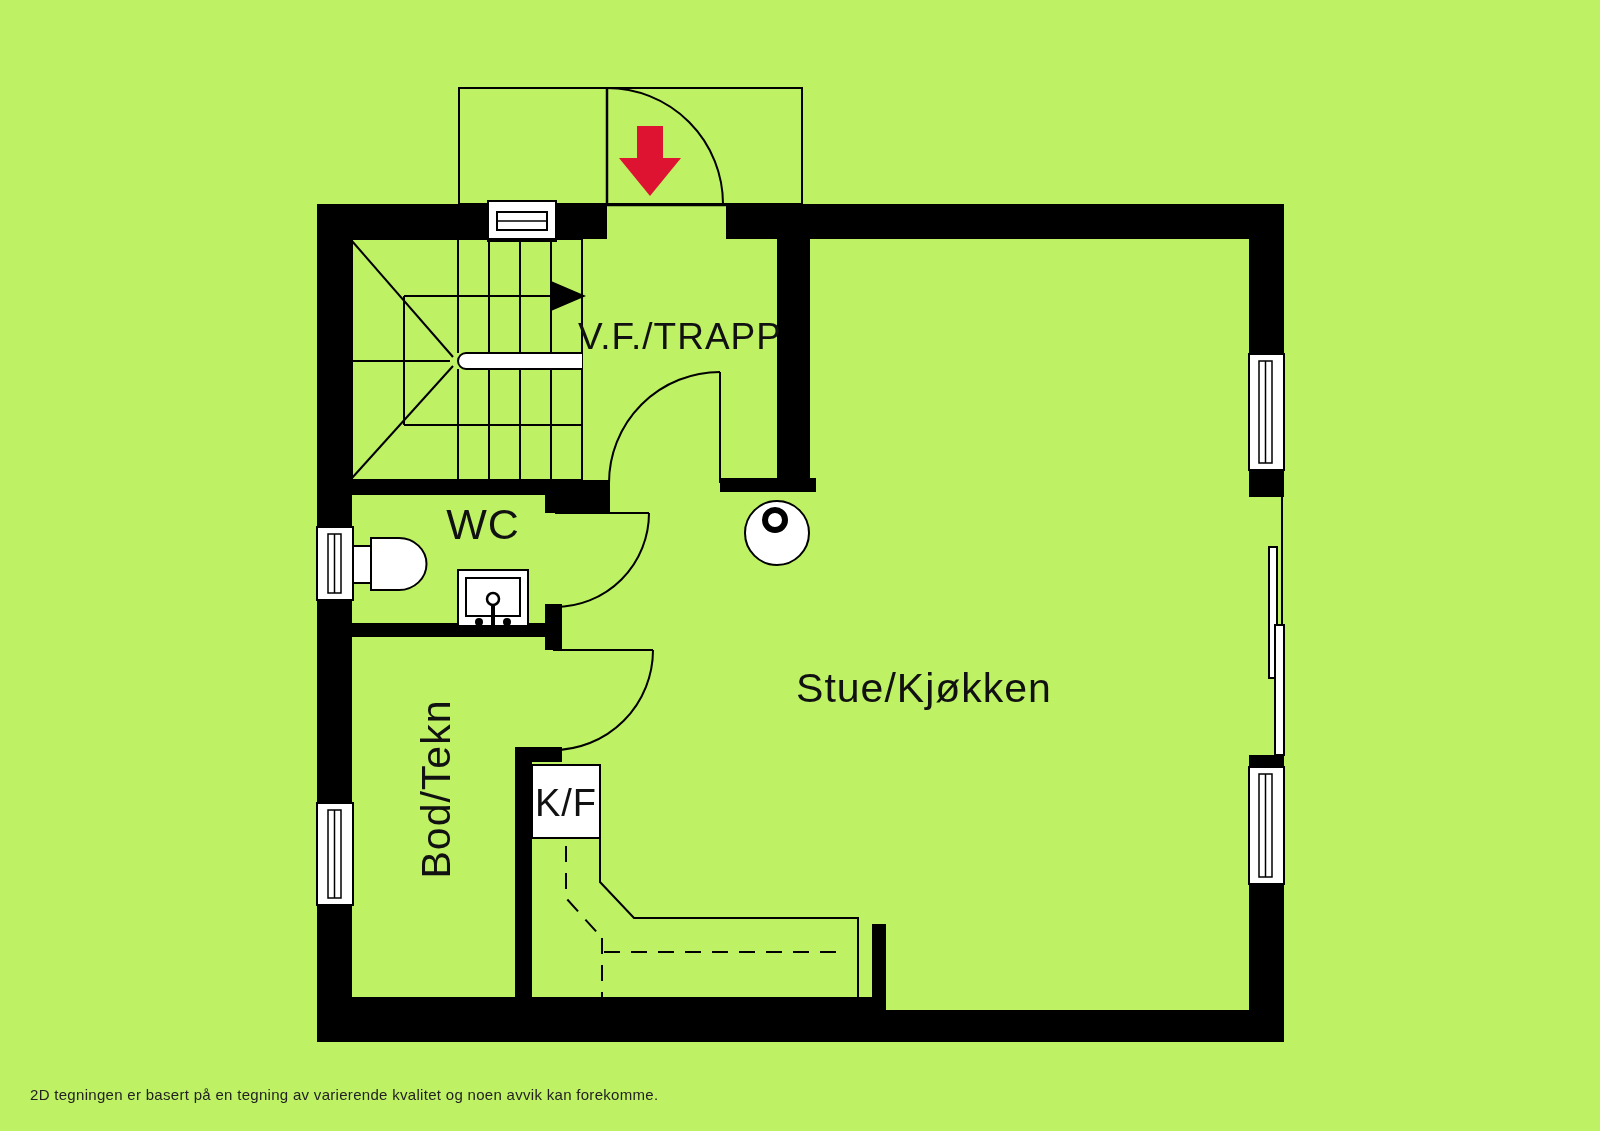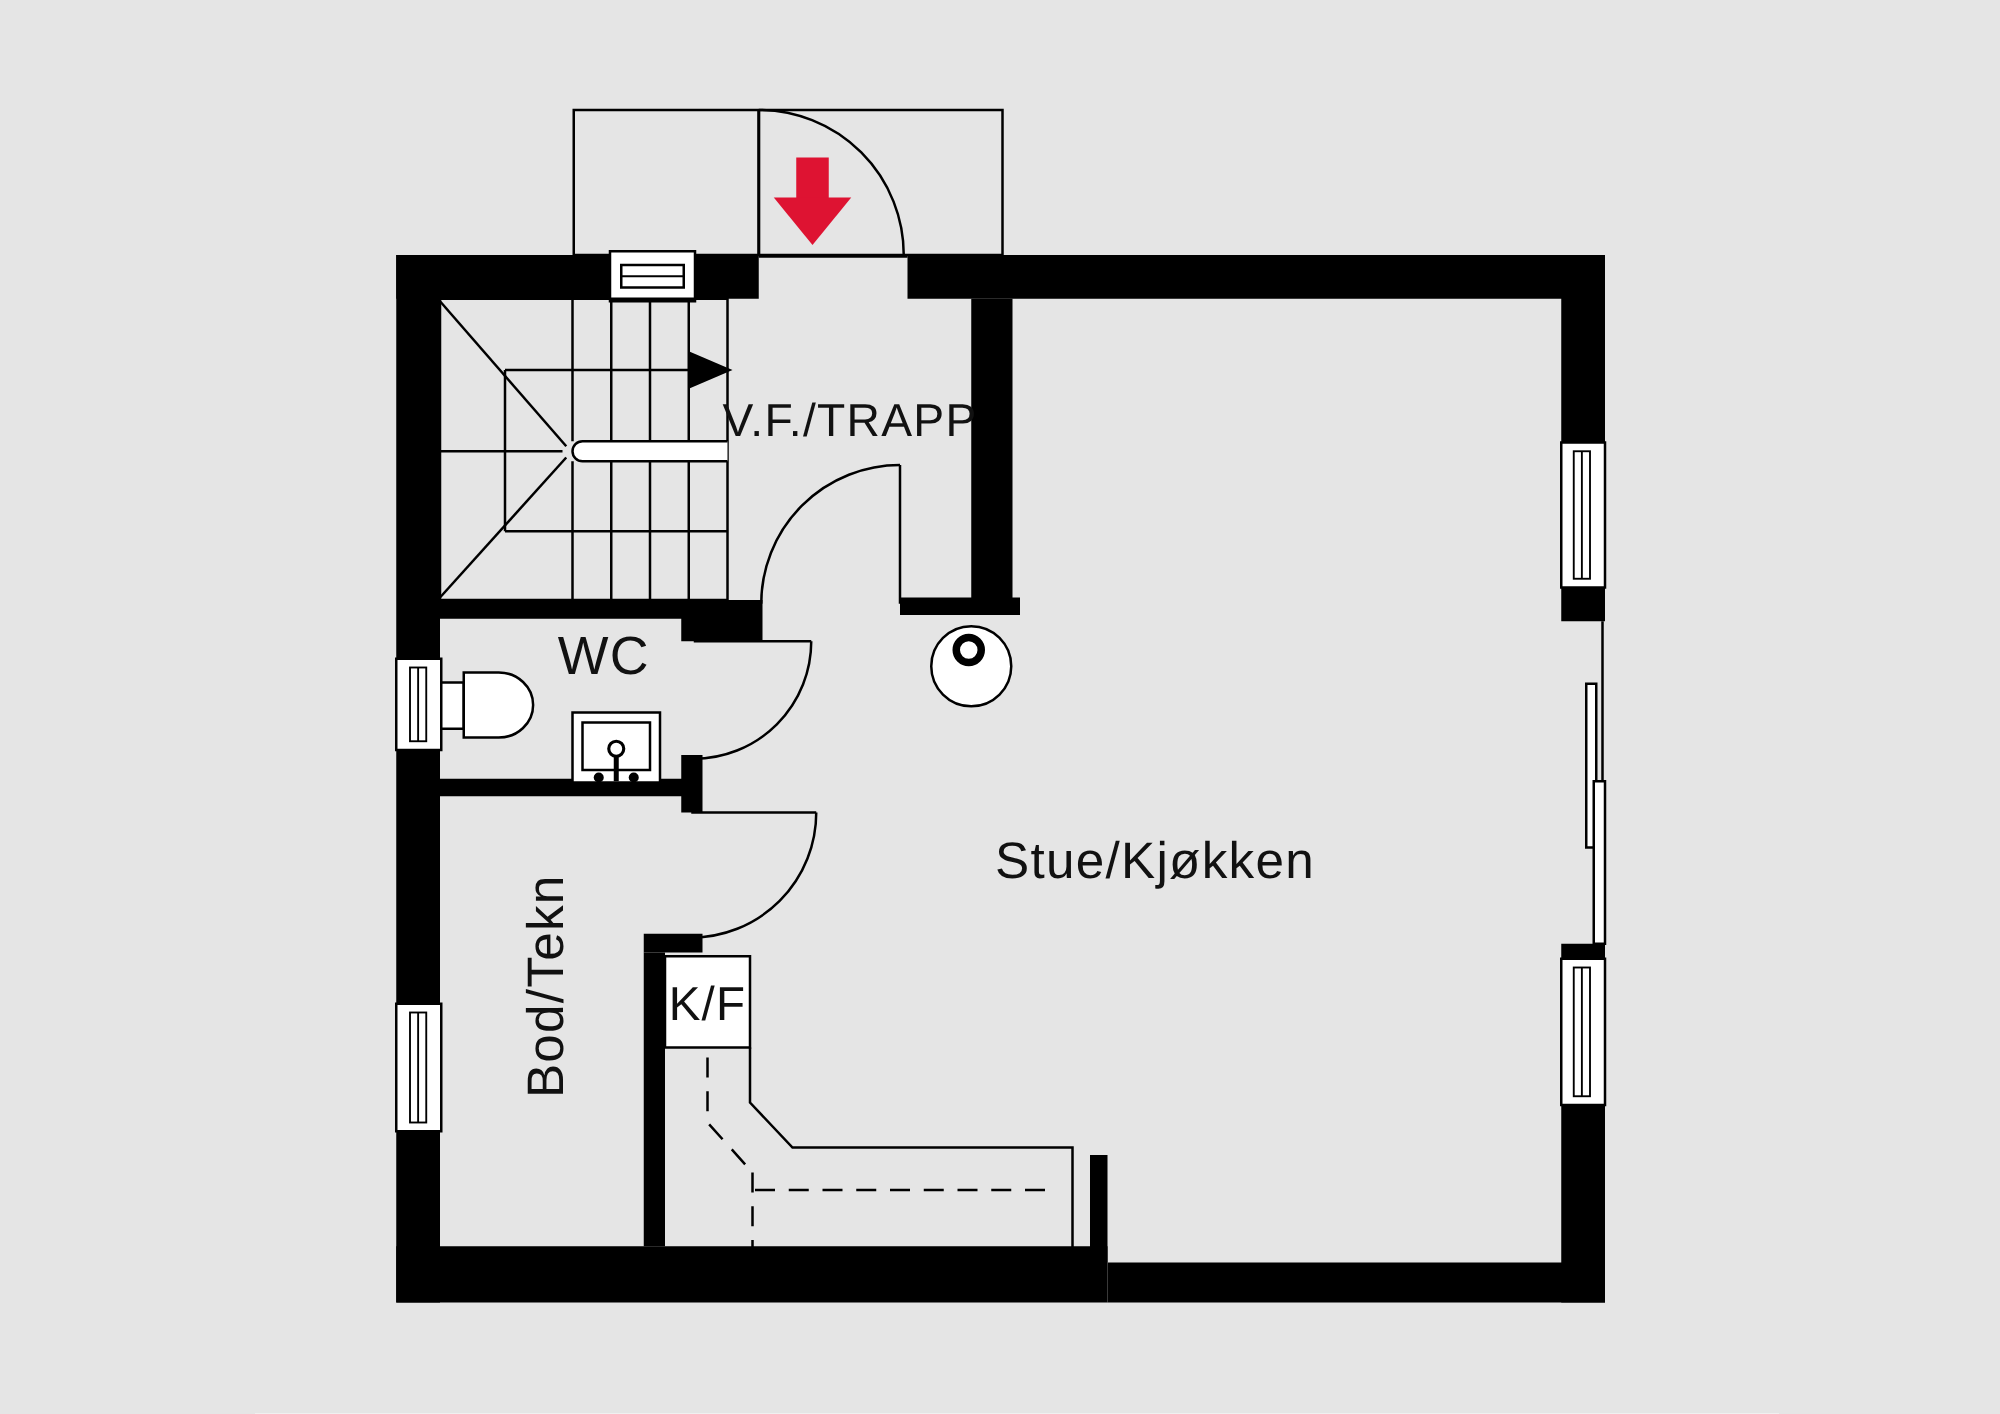--- a/index.html
+++ b/index.html
@@ -1,19 +1,19 @@
 <!DOCTYPE html>
 <html><head>
 <meta charset="utf-8">
 <style>
   html,body{margin:0;padding:0;background:#ffffff;}
   .canvas{
     position:relative;
     width:1600px;height:1131px;
-    background:#e5e5e5;
+    background:#bef264;
     font-family:"Liberation Sans", sans-serif;
     overflow:hidden;
   }
   svg{position:absolute;left:0;top:0;}
   .room-label{
     fill:#111111;
     font-family:"Liberation Sans", sans-serif;
     letter-spacing:1px;
   }
   .disclaimer{
@@ -197,15 +197,16 @@
     <g>
       <text class="room-label" x="680" y="349" font-size="37" text-anchor="middle">V.F./TRAPP</text>
       <text class="room-label" x="483" y="539" font-size="43" text-anchor="middle">WC</text>
       <text class="room-label" x="924" y="702" font-size="41" text-anchor="middle">Stue/Kjøkken</text>
       <text class="room-label" x="566" y="816" font-size="38" text-anchor="middle">K/F</text>
       <text class="room-label" font-size="41" text-anchor="middle" transform="rotate(-90 436 789)" x="436" y="803">Bod/Tekn</text>
     </g>
 
   </svg>
 
+  <div class="disclaimer">2D tegningen er basert på en tegning av varierende kvalitet og noen avvik kan forekomme.</div>
 
 
 </div>
 
 </body></html>

